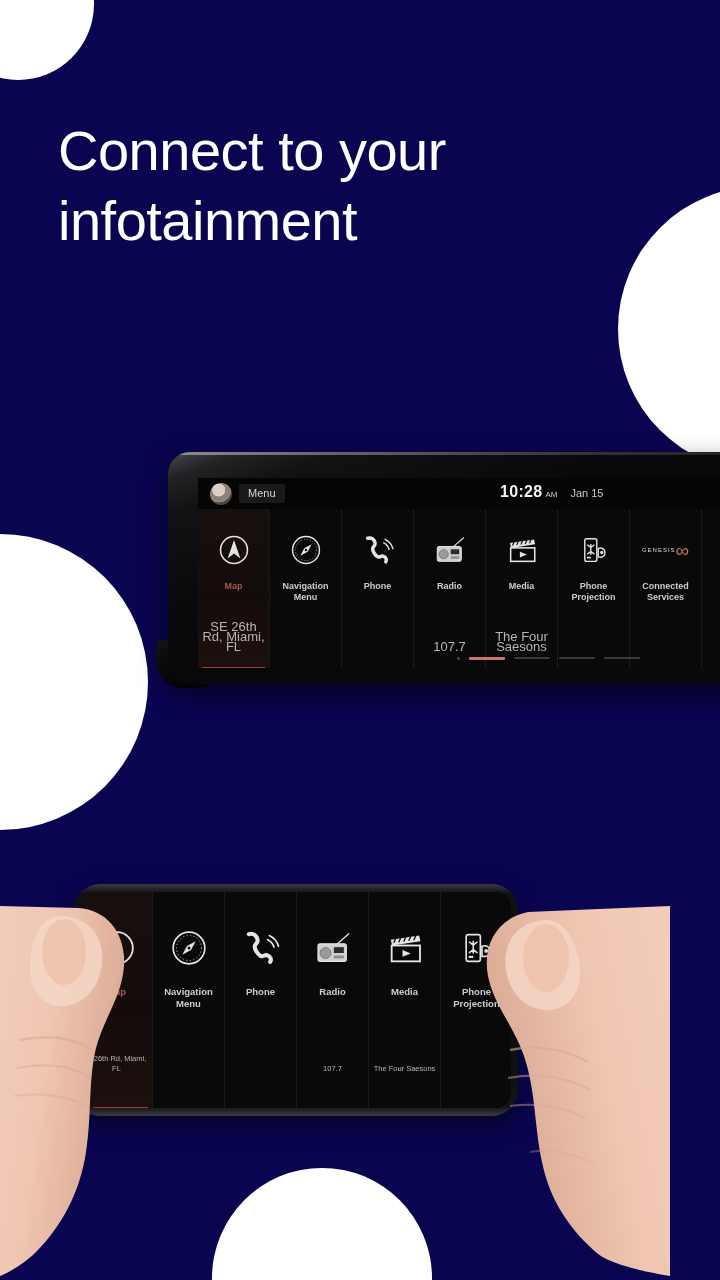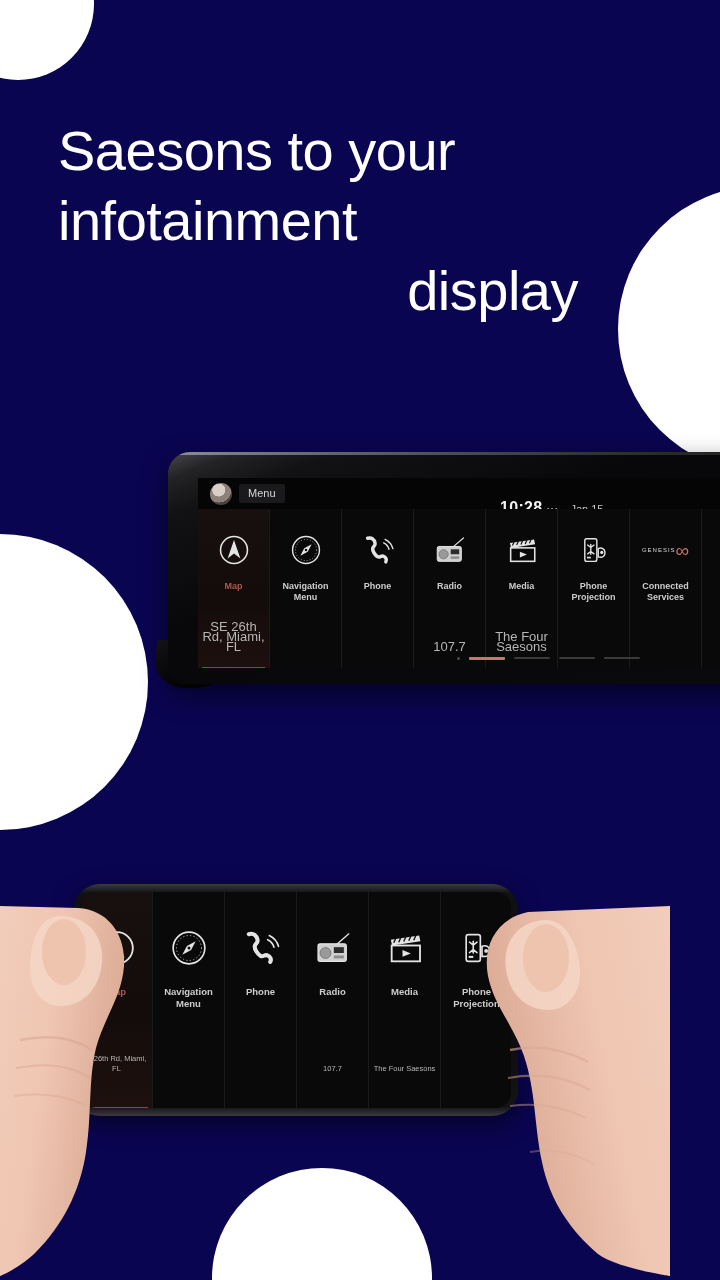--- a/index.html
+++ b/index.html
@@ -90,21 +90,21 @@
   .menu-chip{
     margin-left:7px;
     padding:3px 9px 4px;
     background:#1a1a1c;
     color:#d6d6d6;
     font-size:11px;
     border-radius:2px;
   }
   .clock-wrap{
     position:absolute;
-    left:302px; top:21px;
+    left:302px; top:5px;
     display:flex; align-items:baseline; gap:3px;
     color:#f2f2f2;
   }
   .clock-time{ font-size:16px; font-weight:700; letter-spacing:.3px; }
   .clock-ampm{ font-size:8px; font-weight:400; color:#cfcfcf; }
   .clock-date{ font-size:11px; color:#c8c8c8; margin-left:10px; }
 
   
   .tile-row{ display:flex; height:159px; }
   .tile{
@@ -192,23 +192,22 @@
 </style>
 </head>
 <body>
 
 <div class="deco-circle deco-tl"></div>
 <div class="deco-circle deco-right"></div>
 <div class="deco-circle deco-left"></div>
 <div class="deco-circle deco-bottom"></div>
 
 <h1 class="headline">
-  <span class="hl-line hl-l1">Saesons to your</span>
+  <span class="hl-line hl-l1">Connect to your</span>
   <span class="hl-line hl-l3">infotainment</span>
-  <span class="hl-line hl-l4">display</span>
 </h1>
 
 <div class="car-unit">
   <div class="car-stand"></div>
   <div class="car-bezel">
     <div class="car-screen">
 
       <div class="status-bar">
         <div class="avatar"></div>
         <div class="menu-chip">Menu</div>

